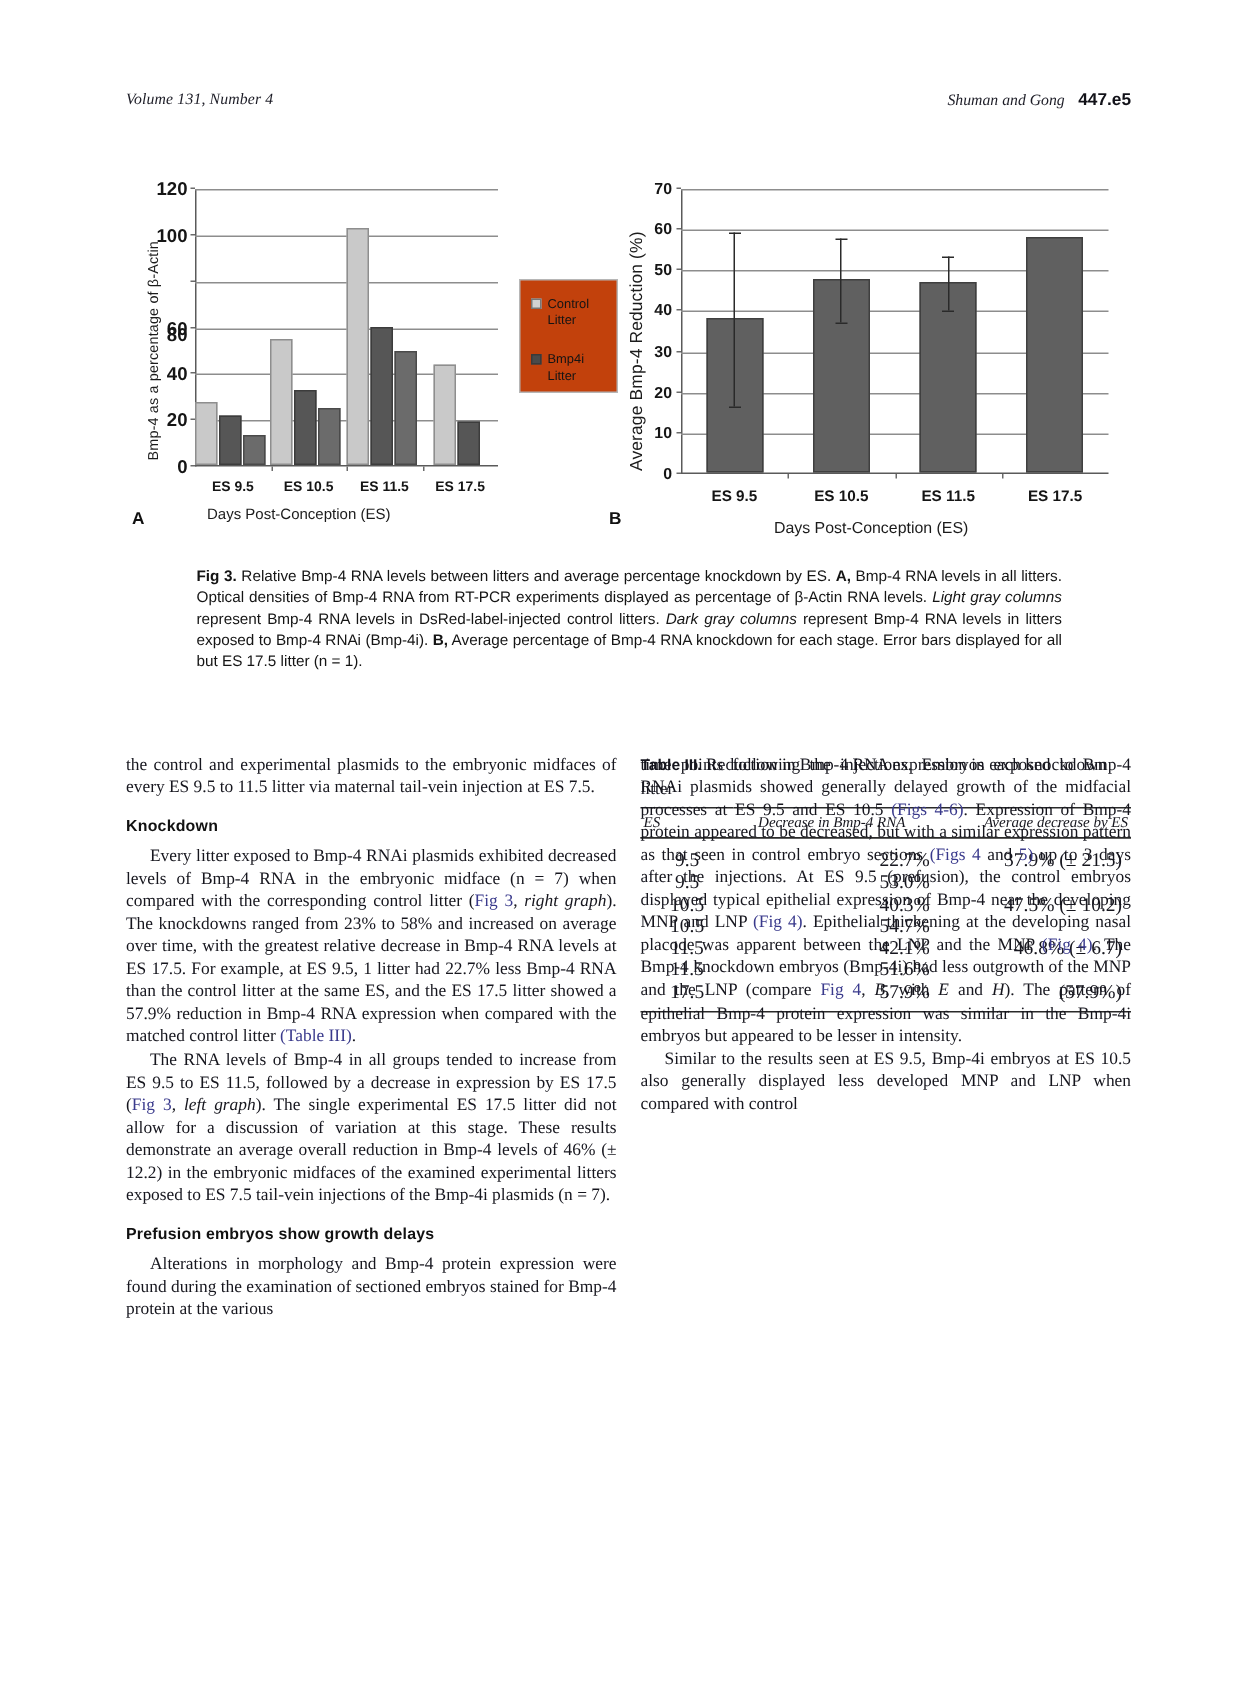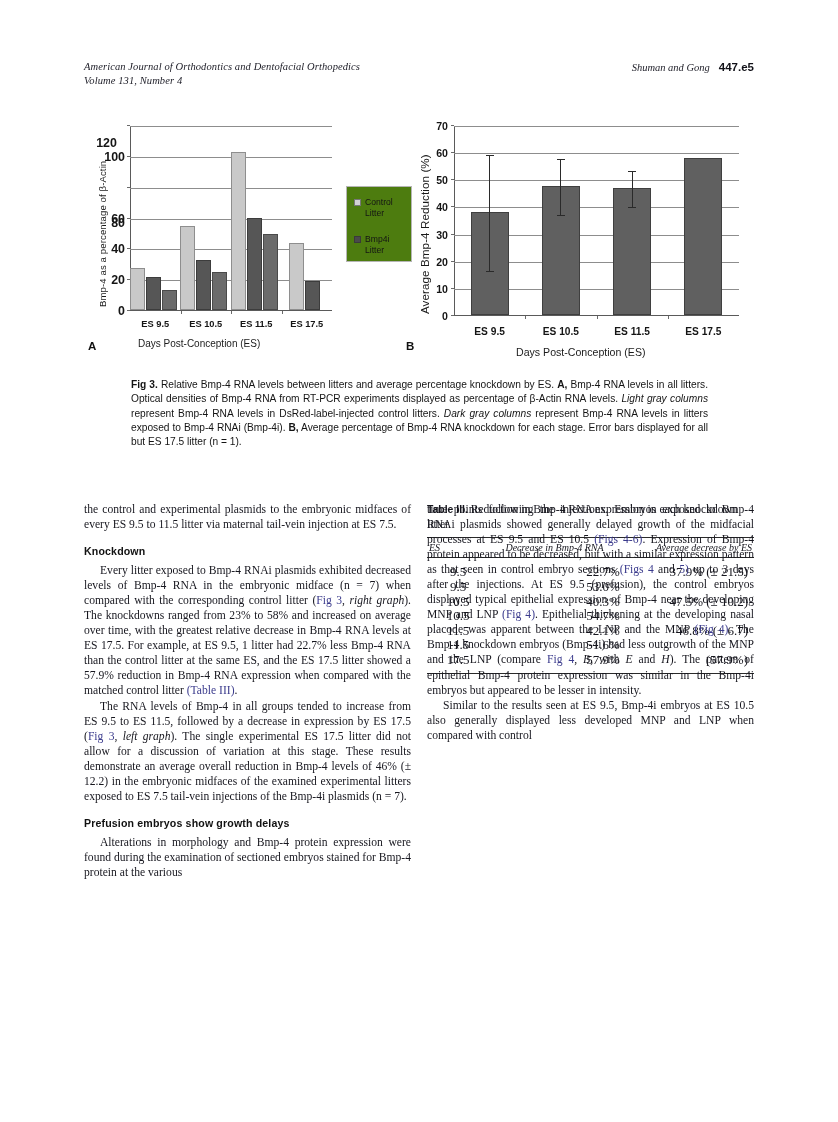--- a/index.html
+++ b/index.html
@@ -165,21 +165,21 @@
   }
   .errcap {
     position: absolute;
     height: 1px;
     background: #2a2a2a;
   }
 
   .legend-box {
     position: absolute;
     border: 1px solid #b6b6b6;
-    background: #4d7c0f;
+    background: #c2410c;
     box-sizing: border-box;
   }
   .legend-row {
     position: absolute;
     display: flex;
     align-items: flex-start;
   }
   .legend-swatch {
     width: 7px; height: 7px;
     margin-top: 2px;
@@ -295,21 +295,20 @@
     width: 100%;
   }
 </style>
 </head>
 <body>
 
 <div class="page">
 
   <div class="runhead">
     <div class="runhead-left">
-      <div>American Journal of Orthodontics and Dentofacial Orthopedics</div>
       <div class="vol">Volume 131, Number 4</div>
     </div>
     <div class="runhead-right">
       <span class="authors">Shuman and Gong</span><span class="pageno">447.e5</span>
     </div>
   </div>
 
   <div class="figure-block">
 
     <div class="chart-panel" id="panel-a">
@@ -358,21 +357,21 @@
             <span class="legend-label">Bmp4i
 Litter</span>
           </div>
         </div>
     <div class="ytick" style="left:4px; top:186px; width:37px; font-size:12.4px; line-height:14px;">0</div>
         <div class="ytick" style="left:4px; top:155.16666666666666px; width:37px; font-size:12.4px; line-height:14px;">20</div>
         <div class="ytick" style="left:4px; top:124.33333333333334px; width:37px; font-size:12.4px; line-height:14px;">40</div>
         <div class="ytick" style="left:4px; top:93.5px; width:37px; font-size:12.4px; line-height:14px;">60</div>
         <div class="ytick" style="left:4px; top:62.66666666666667px; width:37px; font-size:12.4px; line-height:14px;margin-top:35px;">80</div>
         <div class="ytick" style="left:4px; top:31.833333333333314px; width:37px; font-size:12.4px; line-height:14px;">100</div>
-        <div class="ytick" style="left:4px; top:18px; width:37px; font-size:12.4px; line-height:14px;text-align:center;">120</div>
+        <div class="ytick" style="left:4px; top:1px; width:37px; font-size:12.4px; line-height:14px;">120</div>
         <div class="xtick" style="left:40px; top:201px; width:62.5px; font-size:9.3px;">ES 9.5</div>
         <div class="xtick" style="left:90.5px; top:201px; width:62.5px; font-size:9.3px;">ES 10.5</div>
         <div class="xtick" style="left:141px; top:201px; width:62.5px; font-size:9.3px;">ES 11.5</div>
         <div class="xtick" style="left:191.5px; top:201px; width:62.5px; font-size:9.3px;">ES 17.5</div>
       </div>
 
     <div class="chart-panel" id="panel-b">
       <div class="axis-title-y" id="b-ytitle" style="left: 16px; top: 196px; font-size: 11.6px;">Average Bmp-4 Reduction (%)</div>
       <div class="plotarea" id="b-plot" style="left: 52px; top: 8px; width: 285px; height: 190px;">
           <div class="axis-line-y"></div>

